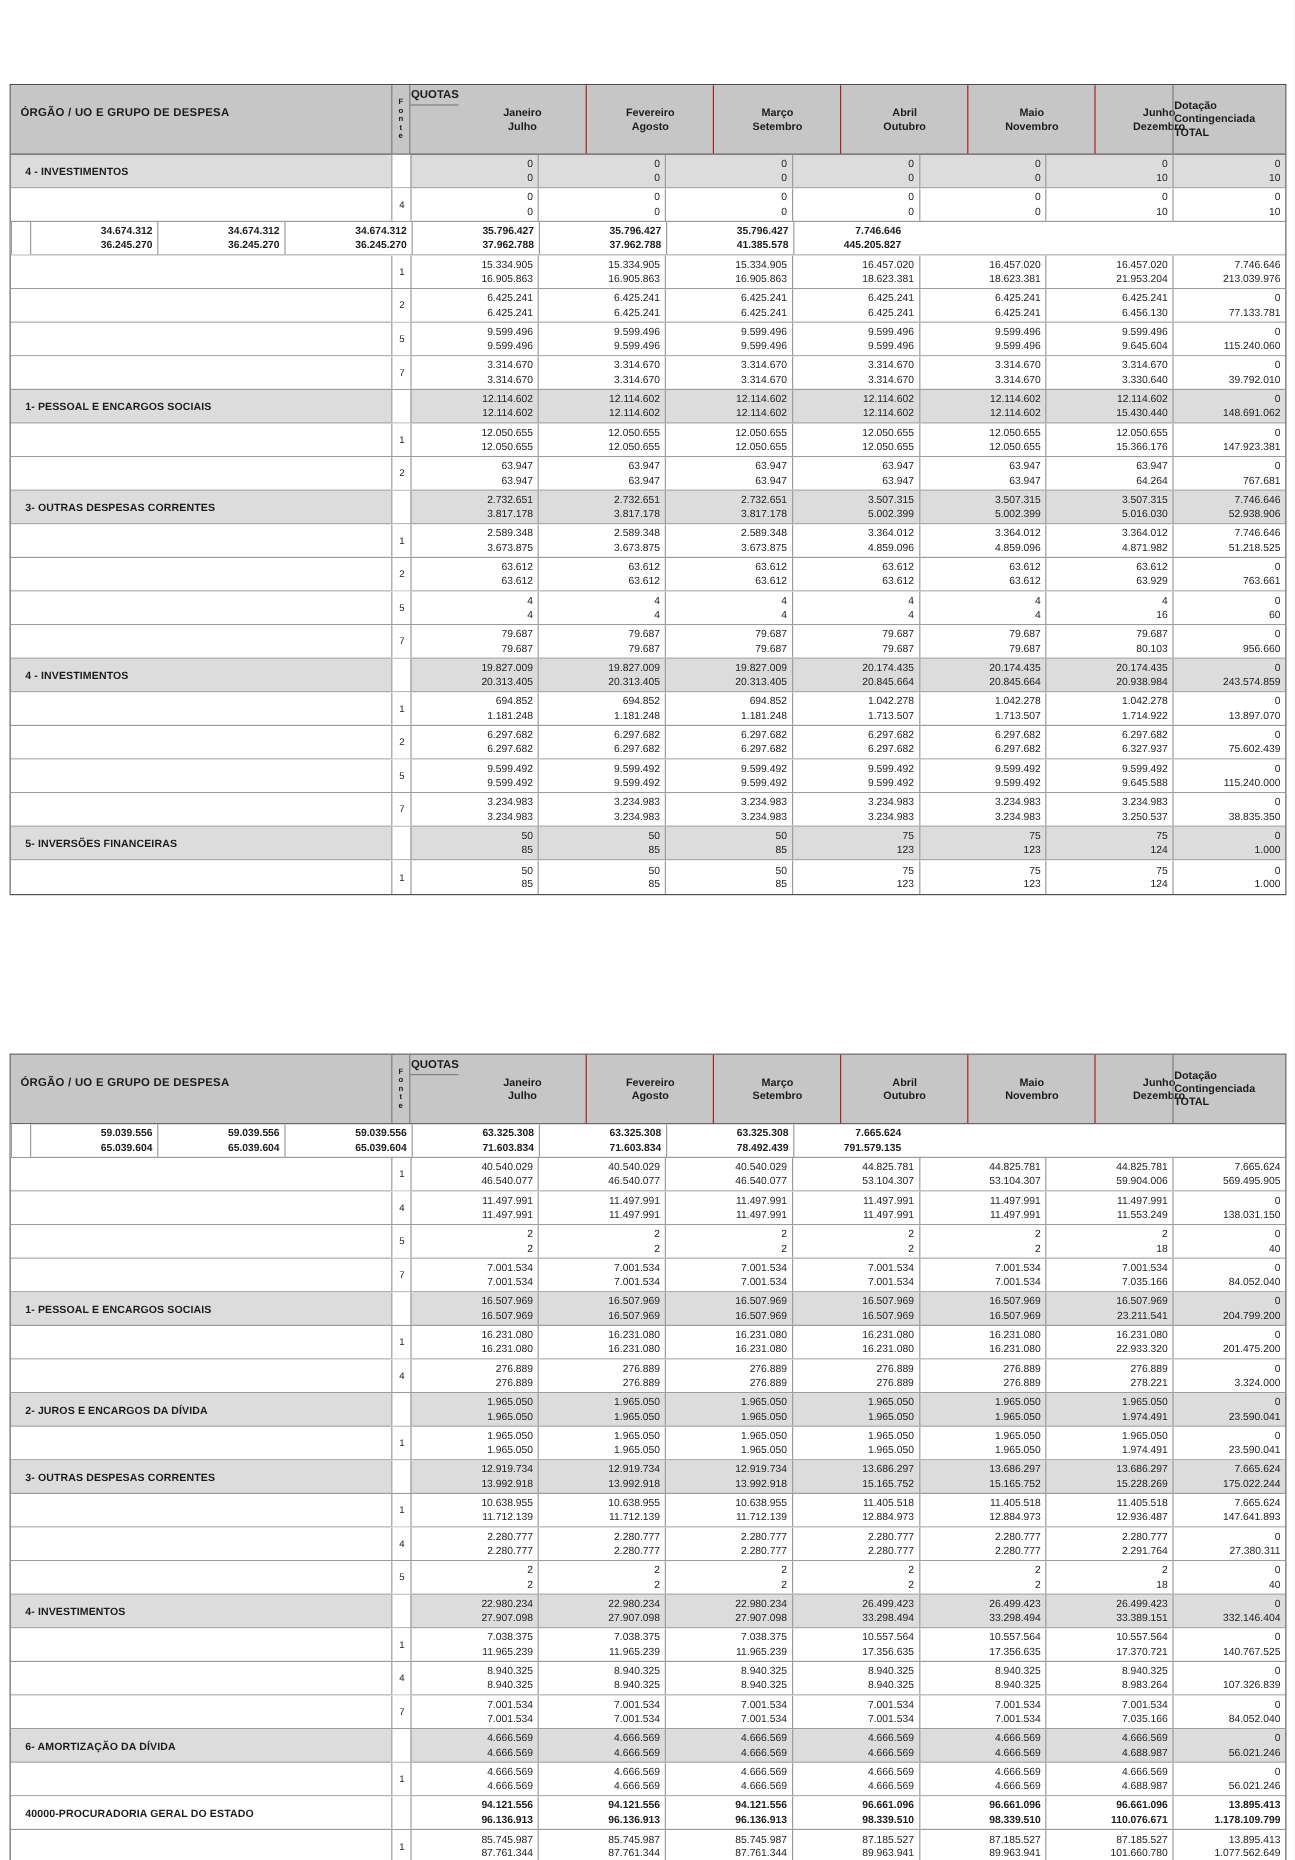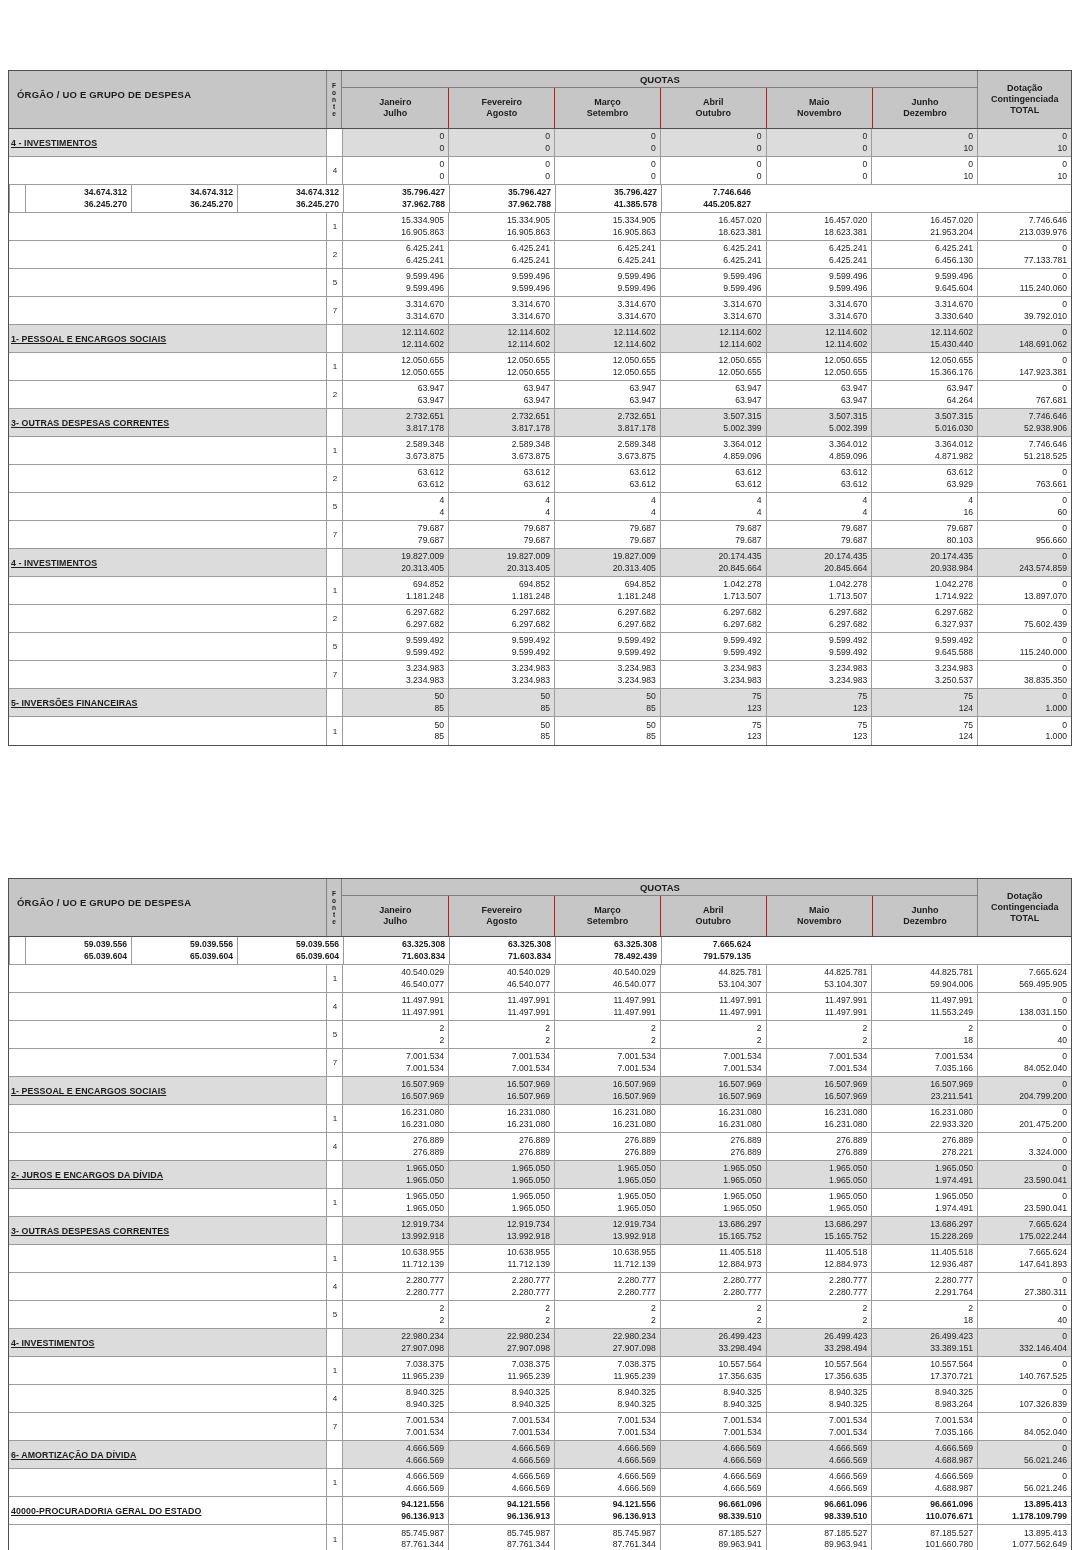--- a/index.html
+++ b/index.html
@@ -9,33 +9,33 @@
     margin:0 auto;
   }
   .qtable { position:absolute; left:8px; width:1064px; border:1px solid #4f4f4f; box-sizing:border-box; background:#fff; }
   #t1 { top:70px; }
   #t2 { top:878px; }
 
   
   .thead { display:flex; height:58px; background:#c6c6c6; border-bottom:1px solid #4f4f4f; box-sizing:border-box; }
   .h-label { width:318px; box-sizing:border-box; padding:18px 6px 0 8px; font-weight:bold; font-size:9.5px; letter-spacing:0.2px; }
   .h-fonte { width:16px; box-sizing:border-box; border-left:1px solid #7f7f7f; display:flex; flex-direction:column; align-items:center; justify-content:center; font-size:6.5px; line-height:7px; font-weight:bold; }
-  .h-right { width:636px; box-sizing:border-box; border-left:1px solid #7f7f7f; display:flex; flex-direction:column; }
+  .h-right { width:636px; box-sizing:border-box; border-left:1px solid #7f7f7f; display:flex; flex-direction:row; }
   .h-quotas { height:17px; display:flex; align-items:center; justify-content:center; font-weight:bold; font-size:9.5px; border-bottom:1px solid #7f7f7f; box-sizing:border-box; }
   .h-months { flex:1; display:flex; }
   .h-month { width:106px; box-sizing:border-box; display:flex; flex-direction:column; align-items:center; justify-content:center; font-weight:bold; font-size:9px; line-height:11px; }
   .h-month + .h-month { border-left:1px solid #b91c1c; }
-  .h-total { width:94px; box-sizing:border-box; border-left:1px solid #7f7f7f; display:flex; flex-direction:column; align-items:center; justify-content:center; font-weight:bold; font-size:9px; line-height:11px; }
+  .h-total { width:94px; box-sizing:border-box; border-left:1px solid #7f7f7f; display:flex; flex-direction:column; justify-content:center; font-weight:bold; font-size:9px; line-height:11px; }
 
   
   .tbody .trow { display:flex; height:28px; border-bottom:1px solid #9c9c9c; box-sizing:border-box; background:#fff; }
   .tbody .trow:last-child { border-bottom:none; }
   .trow.group { background:#dcdcdc; }
   .trow.org .rlabel, .trow.org .cell { font-weight:bold; }
-  .rlabel { width:318px; box-sizing:border-box; padding:0 6px 0 2px; display:flex; align-items:center; font-weight:bold; font-size:8.8px; letter-spacing:0.1px; overflow:hidden; white-space:nowrap;text-decoration:underline; }
+  .rlabel { width:318px; box-sizing:border-box; padding:0 6px 0 12px; display:flex; align-items:center; font-weight:bold; font-size:8.8px; letter-spacing:0.1px; overflow:hidden; white-space:nowrap; }
   .rfonte { width:16px; box-sizing:border-box; border-left:1px solid #9c9c9c; display:flex; align-items:center; justify-content:center; font-size:8px; background:#fff; }
   .cell { width:106px; box-sizing:border-box; border-left:1px solid #9c9c9c; display:flex; flex-direction:column; justify-content:center; text-align:right; padding:1px 4px 1px 0; font-size:8.6px; }
   .cell div { line-height:11.5px; }
   .cell.total { width:94px; }
 </style>
 </head>
 <body>
 
 <div class="page">
 

